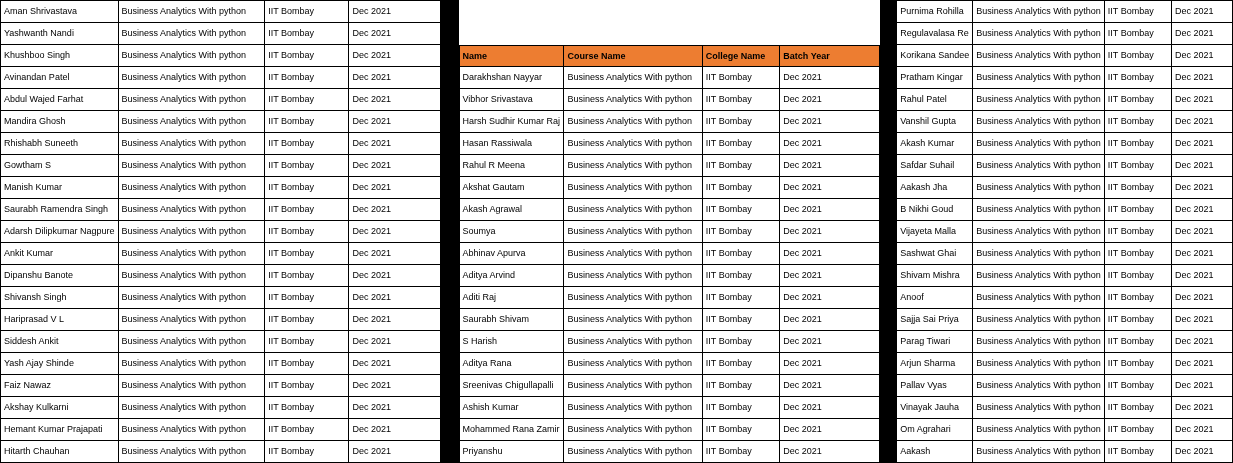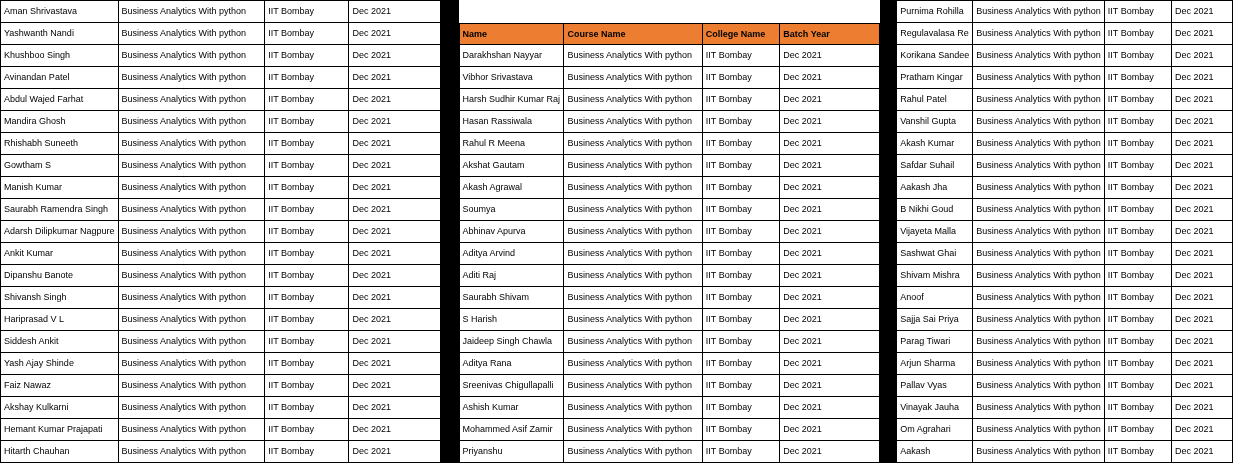--- a/index.html
+++ b/index.html
@@ -298,45 +298,39 @@
             <td>IIT Bombay</td>
             <td>Dec 2021</td>
           </tr>
           <tr>
             <td>S Harish</td>
             <td>Business Analytics With python</td>
             <td>IIT Bombay</td>
             <td>Dec 2021</td>
           </tr>
           <tr>
-            <td>Jaideep Singh Chawla</td>
-            <td>Business Analytics With python</td>
-            <td>IIT Bombay</td>
-            <td>Dec 2021</td>
-          </tr>
-          <tr>
             <td>Aditya Rana</td>
             <td>Business Analytics With python</td>
             <td>IIT Bombay</td>
             <td>Dec 2021</td>
           </tr>
           <tr>
             <td>Sreenivas Chigullapalli</td>
             <td>Business Analytics With python</td>
             <td>IIT Bombay</td>
             <td>Dec 2021</td>
           </tr>
           <tr>
             <td>Ashish Kumar</td>
             <td>Business Analytics With python</td>
             <td>IIT Bombay</td>
             <td>Dec 2021</td>
           </tr>
           <tr>
-            <td>Mohammed Asif Zamir</td>
+            <td>Mohammed Rana Zamir</td>
             <td>Business Analytics With python</td>
             <td>IIT Bombay</td>
             <td>Dec 2021</td>
           </tr>
           <tr>
             <td>Priyanshu</td>
             <td>Business Analytics With python</td>
             <td>IIT Bombay</td>
             <td>Dec 2021</td>
           </tr>

